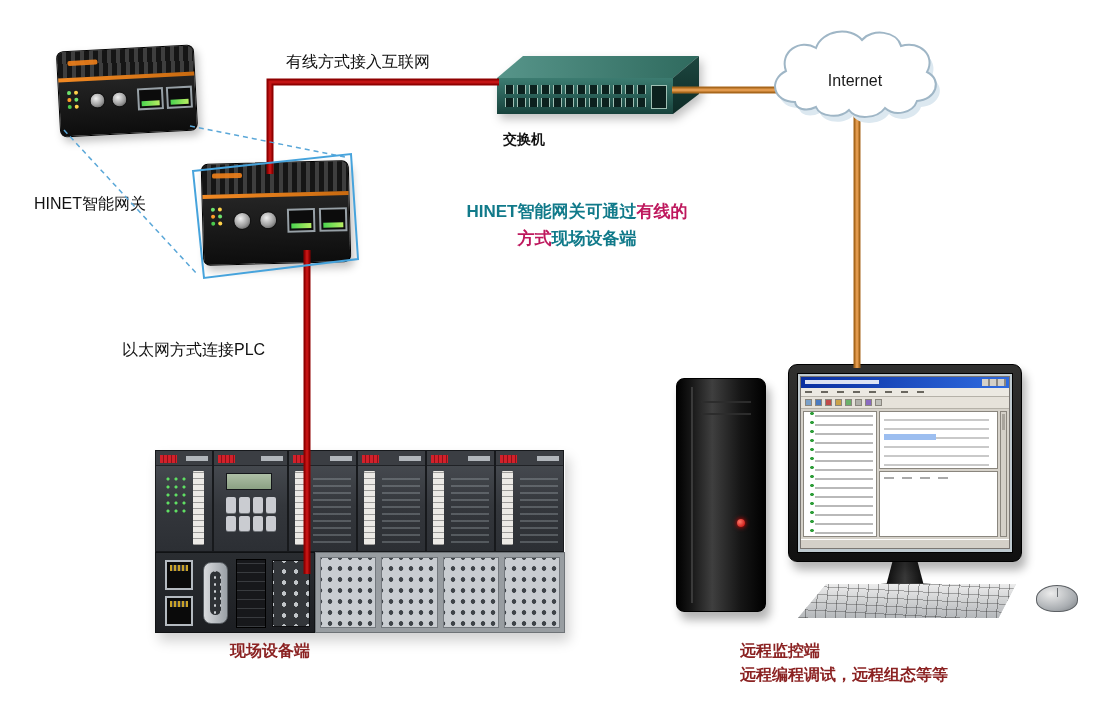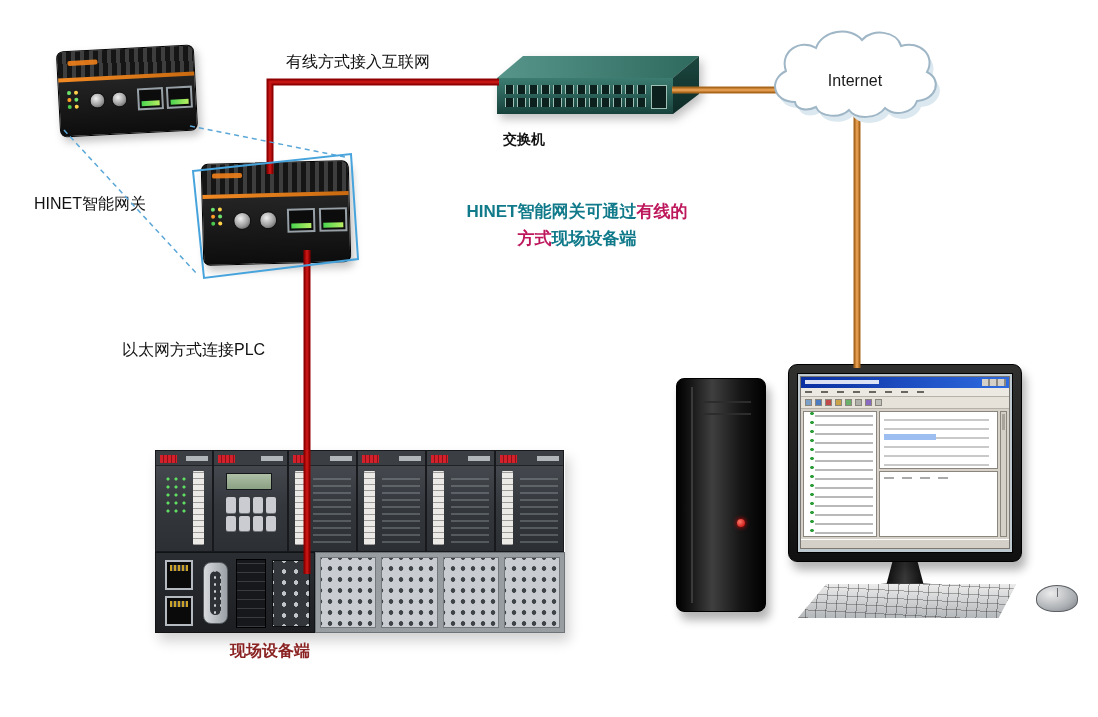--- a/index.html
+++ b/index.html
@@ -370,20 +370,24 @@
           </div>
           <div class="win-scroll"></div>
         </div>
         <div class="win-status"></div>
       </div>
     </div>
   </div>
   <div class="keyboard"></div>
   <div class="mouse"></div>
 
+  <div class="caption remote-cap">
+    <div class="cap-maroon">远程监控端</div>
+    <div class="cap-maroon sub">远程编程调试，远程组态等等</div>
+  </div>
 
   <svg class="overlay" width="1098" height="717" viewBox="0 0 1098 717">
 
     <path d="M672 90 L800 90" fill="none" stroke="#a8671c" stroke-width="7"></path>
     <path d="M672 90 L800 90" fill="none" stroke="#e29a4d" stroke-width="3"></path>
 
     <path d="M857 110 L857 368" fill="none" stroke="#a8671c" stroke-width="7"></path>
     <path d="M857 110 L857 368" fill="none" stroke="#e29a4d" stroke-width="3"></path>
 
     <path d="M270 174 L270 82 L499 82" fill="none" stroke="#8f0000" stroke-width="7"></path>

